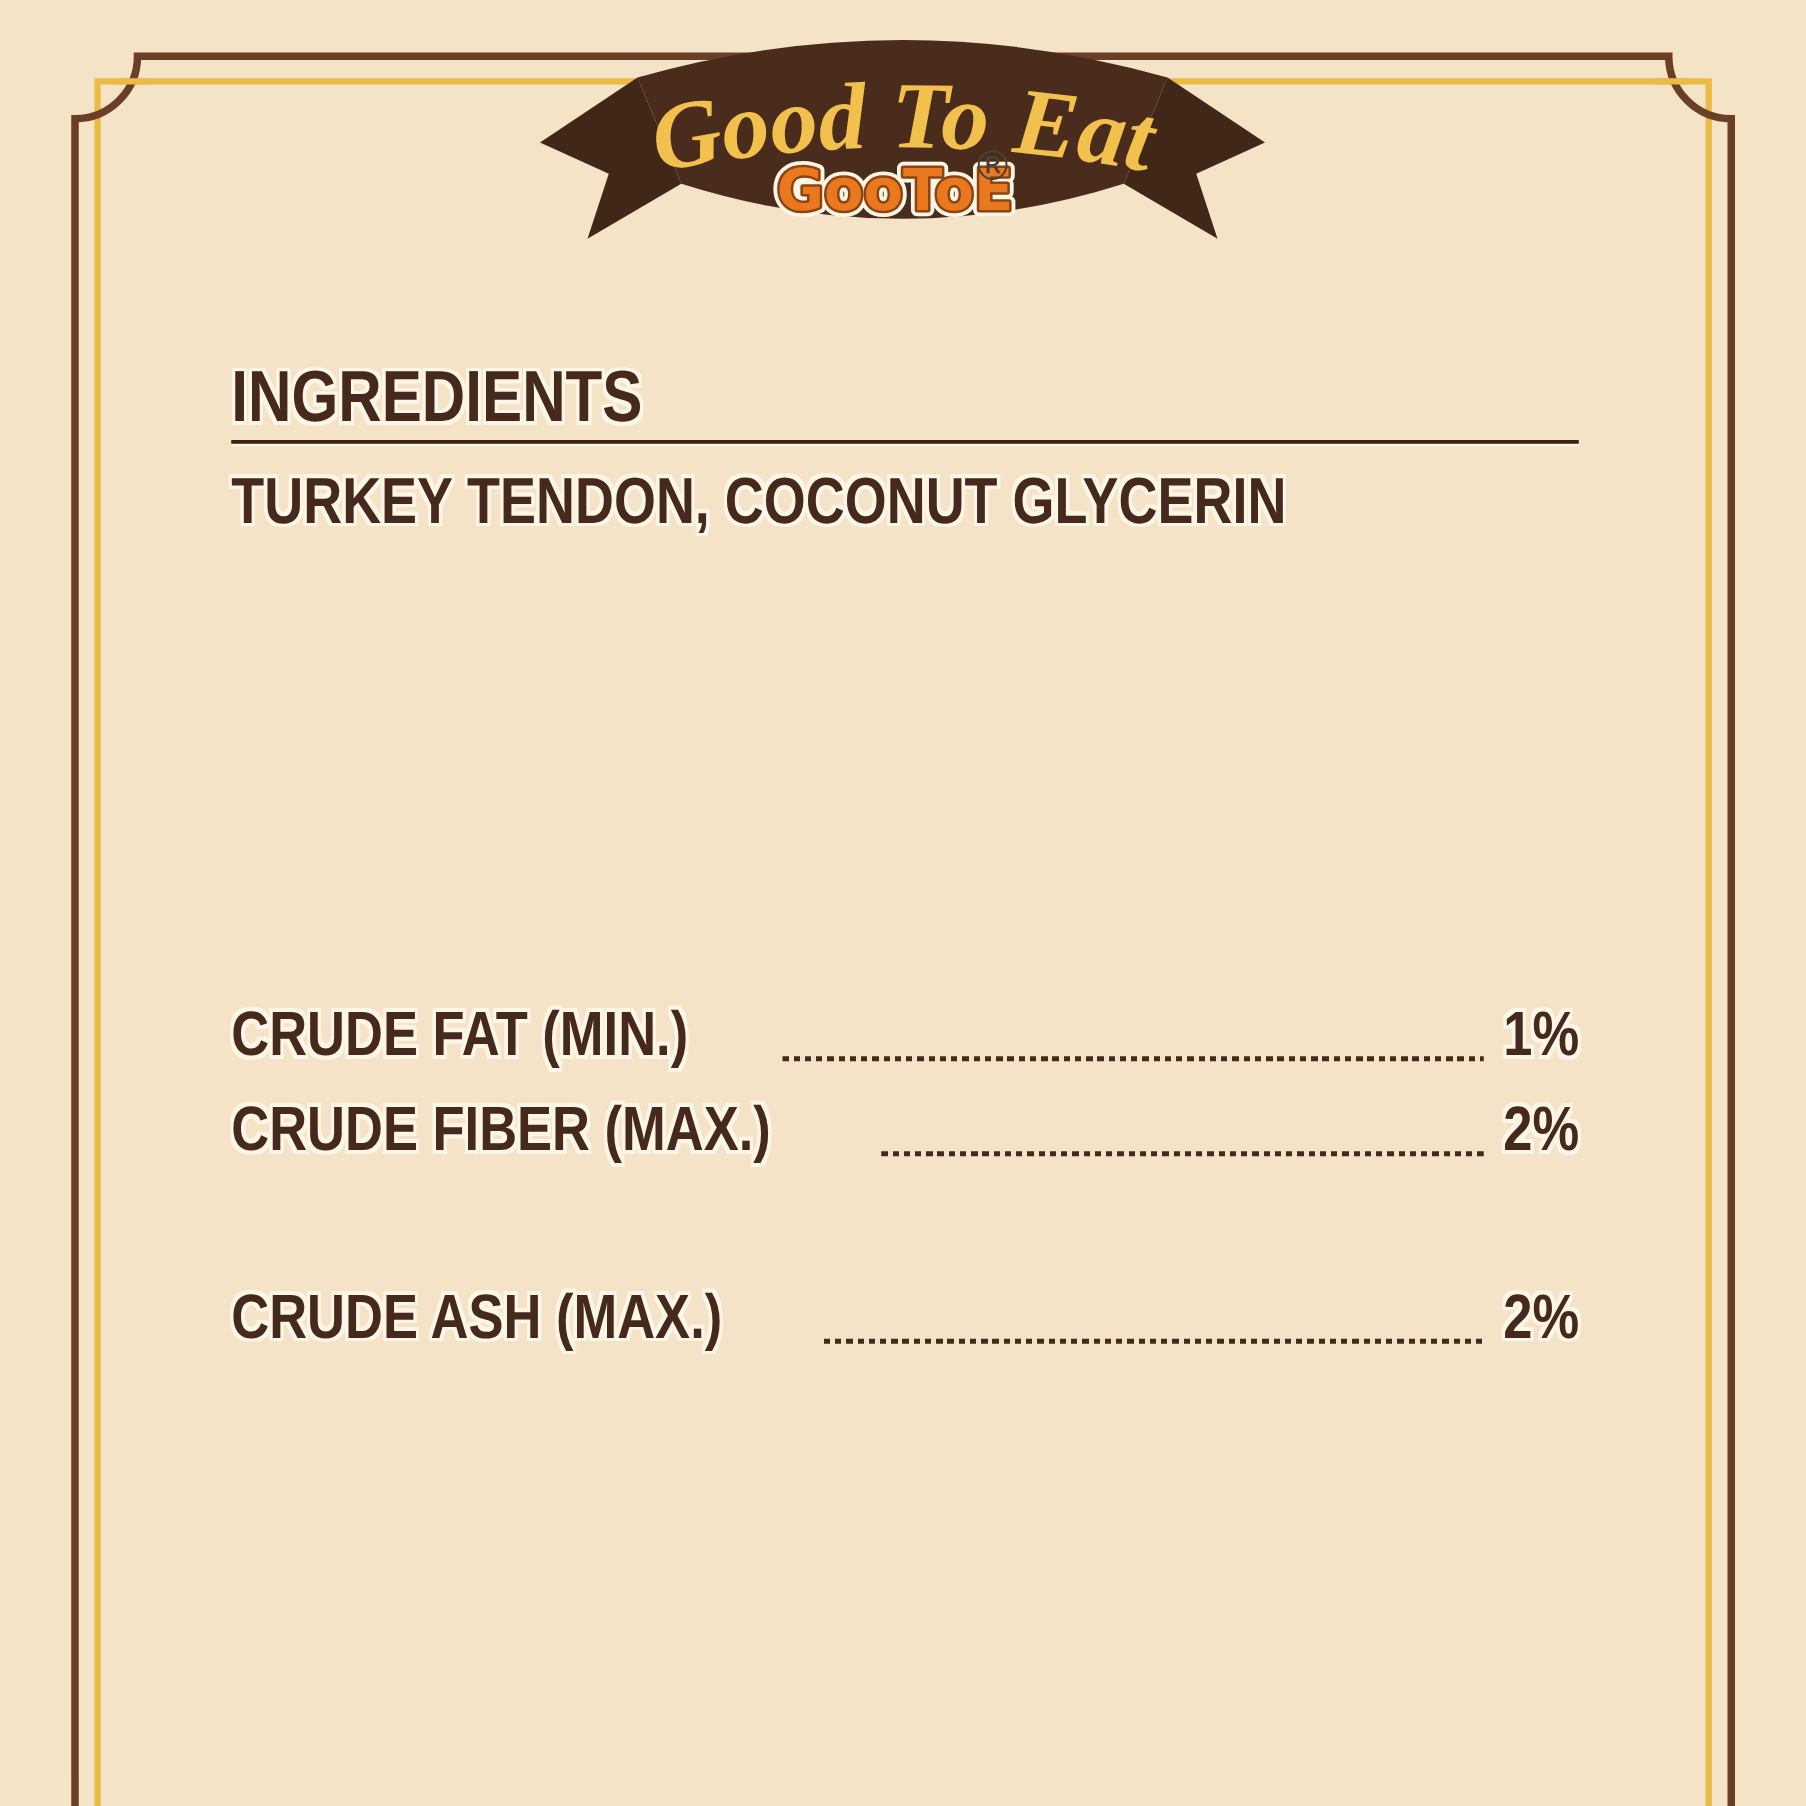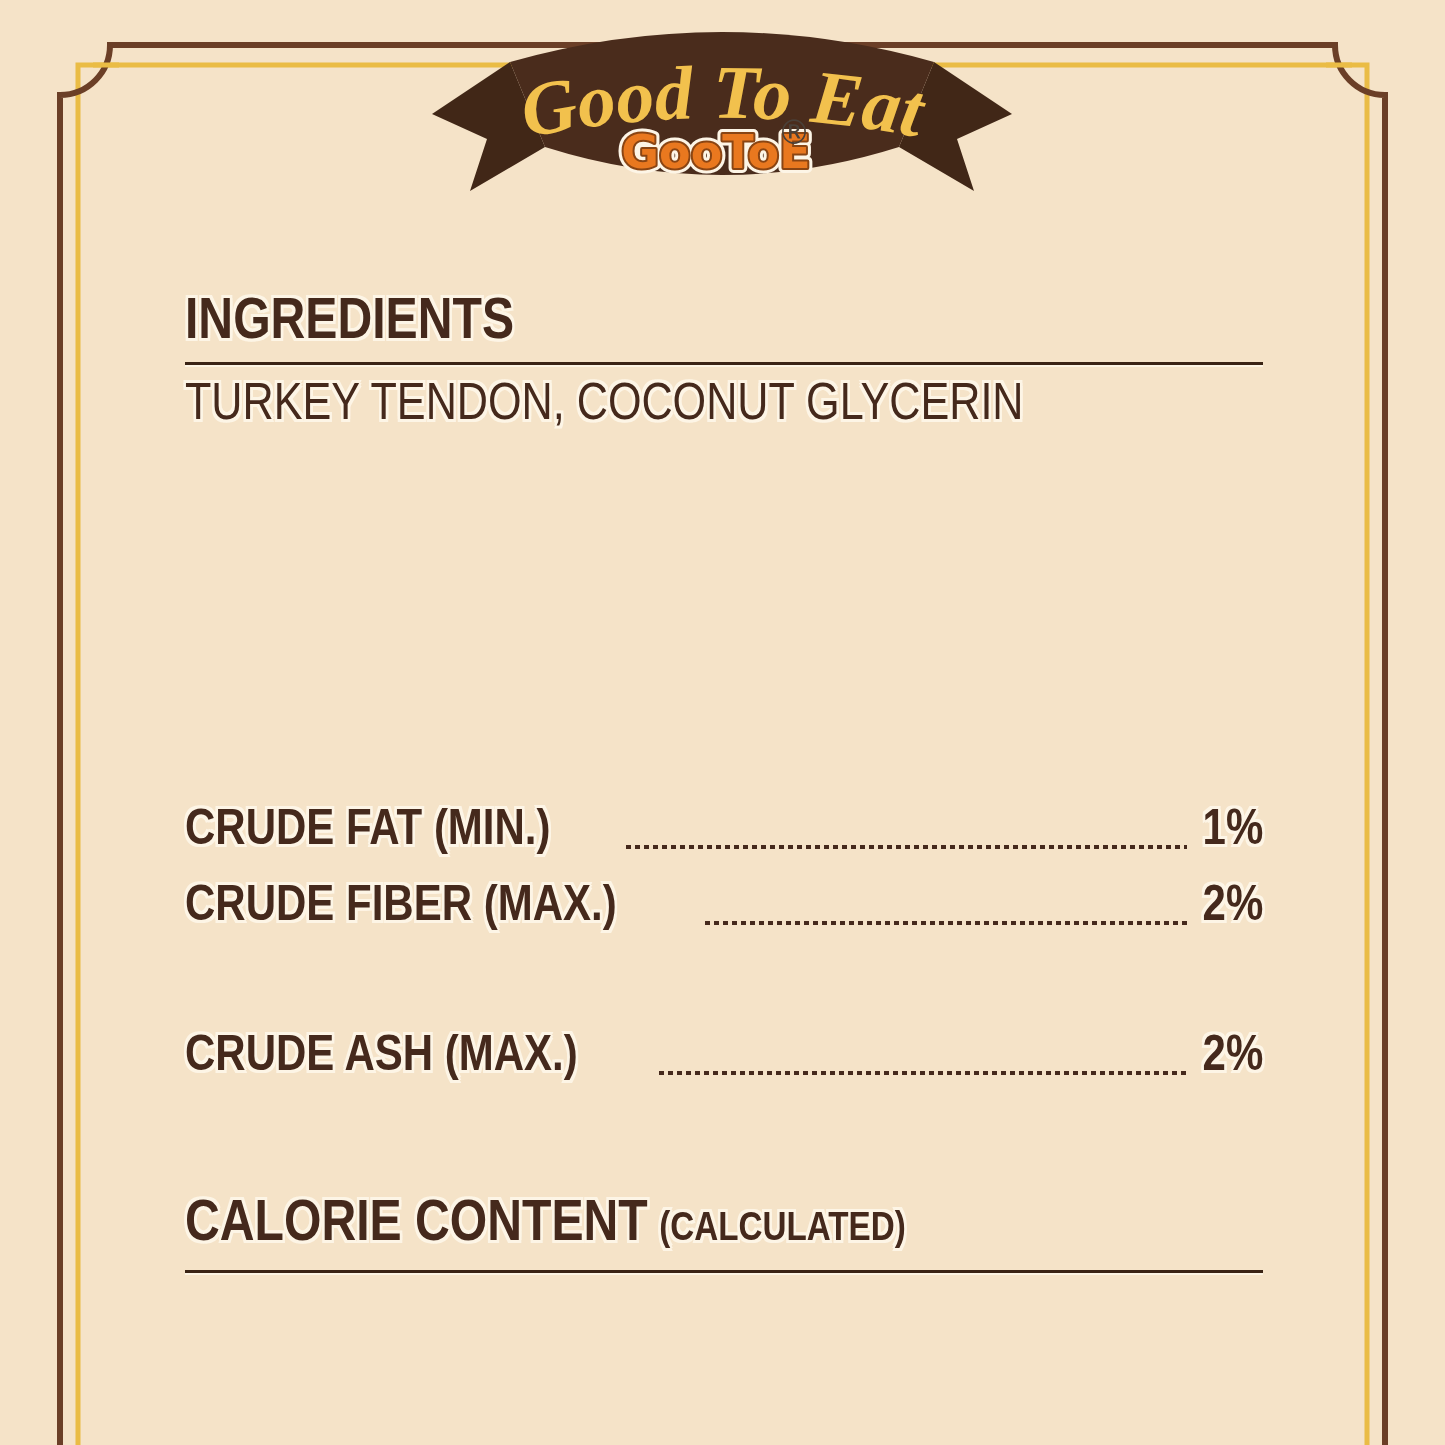--- a/index.html
+++ b/index.html
@@ -23,27 +23,27 @@
       -3px -3px 0 var(--halo), 0 -3px 0 var(--halo), 3px -3px 0 var(--halo),
       -3px  0   0 var(--halo), 3px  0   0 var(--halo),
       -3px  3px 0 var(--halo), 0  3px 0 var(--halo), 3px 3px 0 var(--halo),
       -2px -2px 0 var(--halo), 2px -2px 0 var(--halo),
       -2px  2px 0 var(--halo), 2px  2px 0 var(--halo);
   }
   .cx{display:inline-block;transform:scaleX(.83);transform-origin:0 100%;white-space:nowrap;}
   .sec-head{
     position:absolute;left:185px;width:1078px;
     font-size:58px;line-height:64px;font-weight:bold;letter-spacing:0;
-    border-bottom:3px solid var(--rule);padding-bottom:12px;
+    border-bottom:3px solid var(--rule);padding-bottom:2px;
     box-shadow:0 2px 0 rgba(253,245,230,.9);
   }
   .sec-sub{font-size:40px;font-weight:bold;margin-left:14px;}
   .sec-value{
     position:absolute;left:185px;width:1078px;
-    font-size:52px;line-height:58px;font-weight:normal;
+    font-size:52px;line-height:58px;font-weight:bold;
   }
   .ga-row{
     position:absolute;left:185px;width:1078px;height:58px;
     display:flex;align-items:flex-end;
   }
   .ga-label,.ga-value{font-size:50px;line-height:58px;font-weight:bold;white-space:nowrap;}
   .ga-label{display:inline-block;transform:scaleX(.84);transform-origin:0 100%;}
   .ga-value{display:inline-block;transform:scaleX(.84);transform-origin:100% 100%;}
   .ga-leader{
     flex:1;height:4px;margin:0 4px 7px 6px;align-self:flex-end;
@@ -95,17 +95,14 @@
     <span class="ga-label halo">CRUDE FIBER (MAX.)</span>
     <div class="ga-leader"></div>
     <span class="ga-value halo">2%</span>
   </div>
   <div class="ga-row" style="top:1024px">
     <span class="ga-label halo">CRUDE ASH (MAX.)</span>
     <div class="ga-leader"></div>
     <span class="ga-value halo">2%</span>
   </div>
 
-  <div class="sec-head" style="top:1188px">
-    <span class="cx halo"><span>CALORIE CONTENT</span><span class="sec-sub">(CALCULATED)</span></span>
-  </div>
 
 </div>
 
 </body></html>

